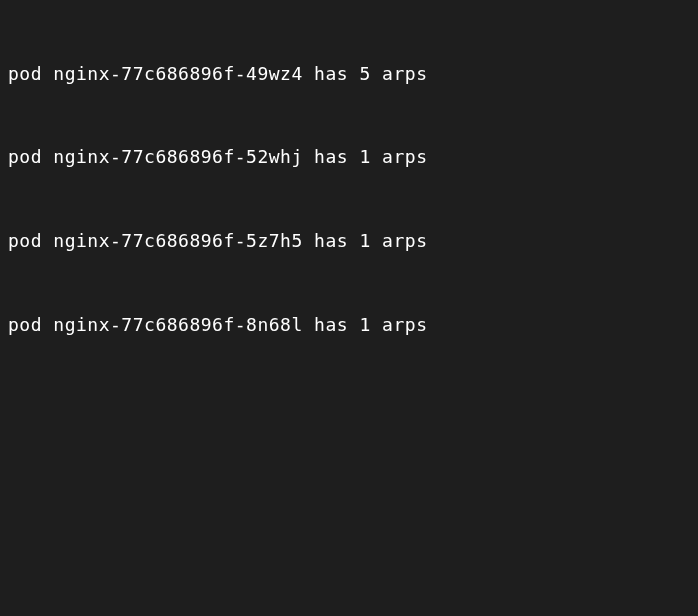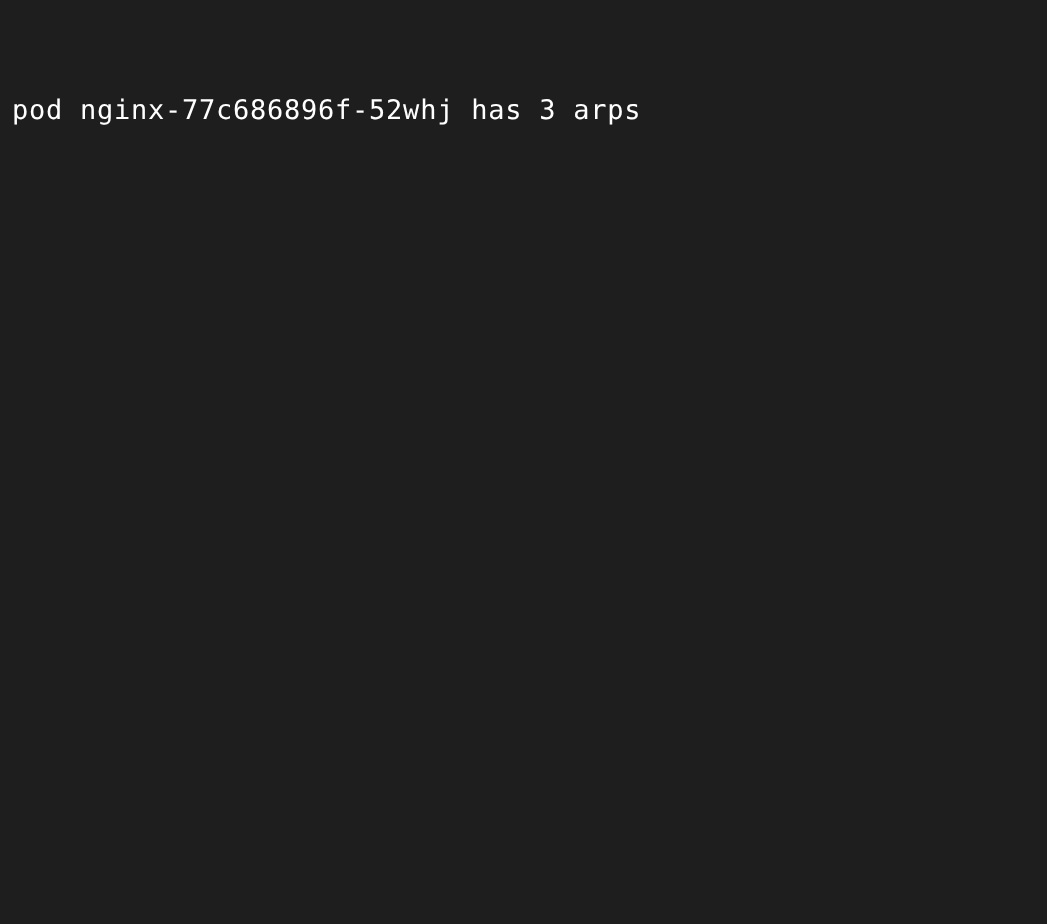--- a/index.html
+++ b/index.html
@@ -23,21 +23,24 @@
       white-space: pre;
     }
     .line {
       display: block;
     }
   </style>
 </head>
 <body>
 
 <div class="terminal">
-  <span class="line">pod nginx-77c686896f-52whj has 3 arps</span>
+  <span class="line">pod nginx-77c686896f-49wz4 has 5 arps</span>
+  <span class="line">pod nginx-77c686896f-52whj has 1 arps</span>
+  <span class="line">pod nginx-77c686896f-5z7h5 has 1 arps</span>
+  <span class="line">pod nginx-77c686896f-8n68l has 1 arps</span>
   
   
   
   
   
   
   
   
   
   

